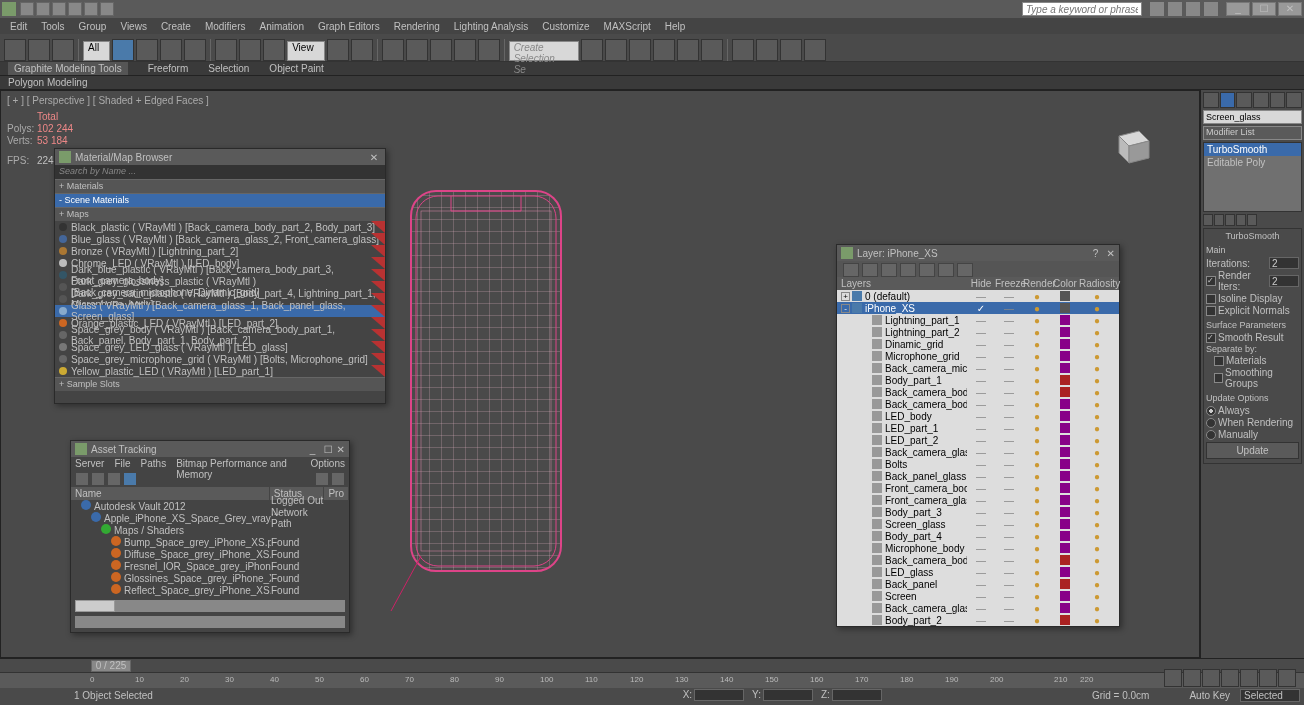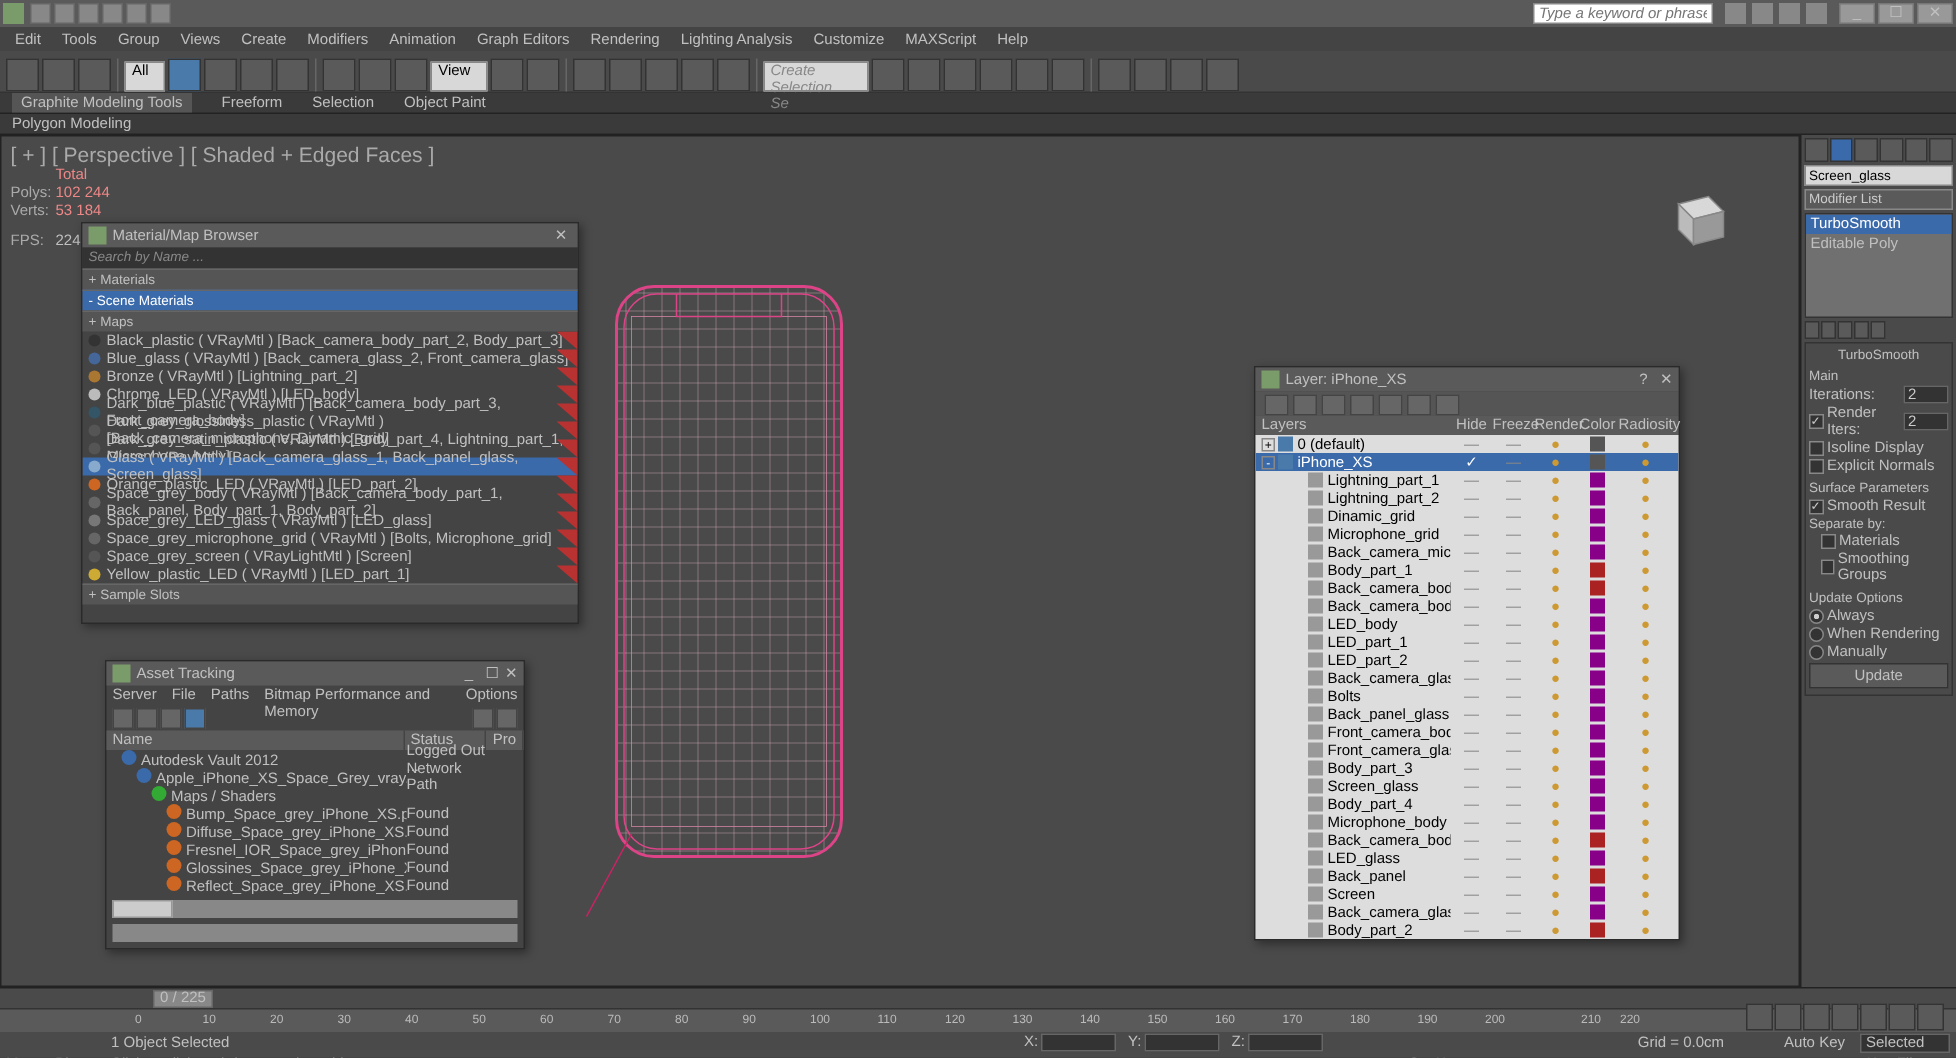--- a/index.html
+++ b/index.html
@@ -19,21 +19,21 @@
 .toolbar{height:28px;background:#4a4a4a;border-bottom:1px solid #333;display:flex;align-items:flex-end;padding:0 4px;gap:2px}
 .tb-btn{width:22px;height:22px;background:#5a5a5a;border:1px solid #333;display:flex;align-items:center;justify-content:center}
 .tb-btn.blue{background:#4a7aaa}
 .tb-dd{height:20px;background:#d8d8d8;border:1px solid #888;color:#000;padding:0 10px 0 4px;position:relative}
 .tb-sep{width:1px;height:22px;background:#666;margin:0 2px}
 .ribbon{height:14px;background:#3a3a3a;border-bottom:1px solid #222;display:flex;align-items:center;padding:0 8px;gap:20px;font-size:9px}
 .ribbon span.active{background:#555;padding:1px 6px}
 .sub-ribbon{height:14px;background:#3a3a3a;border-bottom:1px solid #222;display:flex;align-items:center;padding:0 8px;font-size:9px}
 .workspace{position:relative;height:568px;display:flex}
 .viewport{flex:1;background:#4a4a4a;border:1px solid #222;position:relative}
-.vp-label{position:absolute;top:4px;left:6px;color:#aaa;font-size:14px}
+.vp-label{position:absolute;top:4px;left:6px;color:#aaa;font-size:10px}
 .vp-stats{position:absolute;top:20px;left:6px;font-size:9px;line-height:12px}
 .vp-stats .red{color:#e88}
 .vp-stats .lbl{color:#aaa;display:inline-block;width:30px}
 .vp-cube{position:absolute;top:30px;right:40px;width:50px;height:50px}
 .vp-wireframe{position:absolute;top:80px;left:380px;width:280px;height:450px}
 .right-panel{width:104px;background:#4a4a4a;border-left:1px solid #222;padding:2px}
 .rp-tabs{display:flex;gap:1px;margin-bottom:2px}
 .rp-tab{width:16px;height:16px;background:#5a5a5a;border:1px solid #333}
 .rp-tab.active{background:#3a6aaa}
 .rp-field{width:100%;height:14px;background:#d8d8d8;border:1px solid #888;color:#000;padding:0 2px;margin-bottom:2px;font-size:9px}
@@ -95,21 +95,21 @@
 #layers .lrow .icon{width:10px;height:10px;margin-right:3px;background:#888}
 #layers .lrow .icon.layer{background:#4a7aaa}
 #layers .lrow .icon.obj{background:#999}
 #layers .lrow .name{flex:1;white-space:nowrap;overflow:hidden}
 #layers .lrow .dash{width:28px;text-align:center;color:#888}
 #layers .lrow .bulb{width:28px;text-align:center;color:#cc9933}
 #layers .lrow .csw{width:28px;display:flex;justify-content:center}
 #layers .lrow .csw div{width:10px;height:10px}
 
 .timeline{height:14px;background:#4a4a4a;border-top:1px solid #222;display:flex;align-items:center;padding:0 80px;position:relative;font-size:8px}
-.timeline .slider{position:absolute;left:102px;top:1px;width:40px;height:12px;background:#888;border:1px solid #666;text-align:center;line-height:10px}
+.timeline .slider{position:absolute;left:91px;top:1px;width:40px;height:12px;background:#888;border:1px solid #666;text-align:center;line-height:10px}
 .tick-bar{height:16px;background:#5a5a5a;position:relative;border-top:1px solid #333}
 .tick-bar .tick{position:absolute;top:2px;font-size:8px;color:#bbb}
 .status-bar{height:14px;background:#4a4a4a;display:flex;align-items:center;font-size:9px;padding:0 4px;gap:10px}
 .status-bar2{height:14px;background:#4a4a4a;display:flex;align-items:center;font-size:9px;padding:0 4px;gap:10px}
 .coord{display:flex;gap:8px;margin-left:auto;margin-right:200px}
 .coord span{display:flex;gap:2px}
 .coord input{width:50px;height:12px;background:#333;border:1px solid #666;color:#ccc;padding:0 2px;font-size:9px}
 .play-ctrl{display:flex;gap:1px;position:absolute;right:8px;bottom:18px}
 .play-ctrl div{width:18px;height:18px;background:#5a5a5a;border:1px solid #333}
 </style>
@@ -438,25 +438,20 @@
         <div class="ball" style="background: rgb(119, 119, 119);"></div>
         <span>Space_grey_LED_glass ( VRayMtl ) [LED_glass]</span>
         <div class="tri"></div>
       </div>
       <div class="mat">
         <div class="ball" style="background: rgb(102, 102, 102);"></div>
         <span>Space_grey_microphone_grid ( VRayMtl ) [Bolts, Microphone_grid]</span>
         <div class="tri"></div>
       </div>
       <div class="mat">
-        <div class="ball" style="background: rgb(85, 85, 85);"></div>
-        <span>Space_grey_screen ( VRayLightMtl ) [Screen]</span>
-        <div class="tri"></div>
-      </div>
-      <div class="mat">
         <div class="ball" style="background: rgb(204, 170, 51);"></div>
         <span>Yellow_plastic_LED ( VRayMtl ) [LED_part_1]</span>
         <div class="tri"></div>
       </div>
     </div>
   <div class="cat">+ Sample Slots</div>
   <div style="height:12px"></div>
 </div>
 
 <div class="fwin" id="asset">

